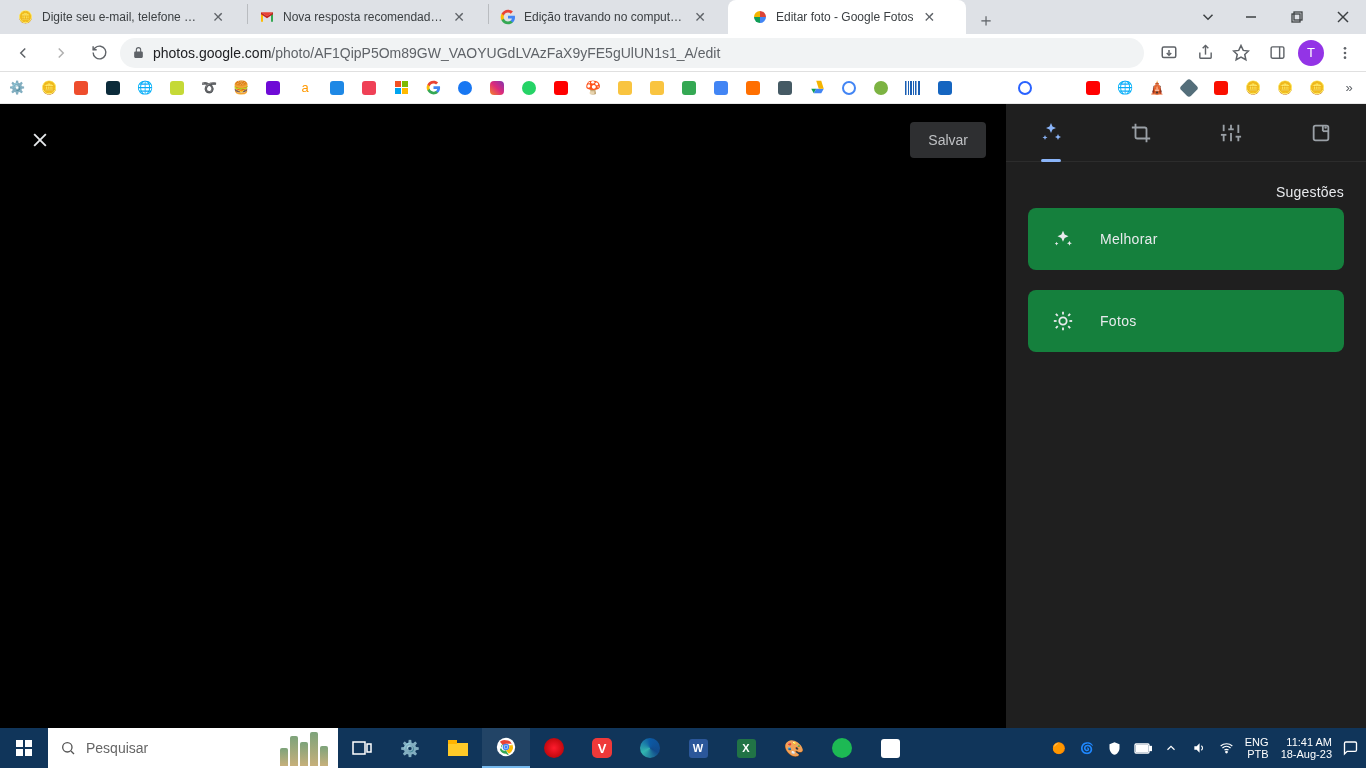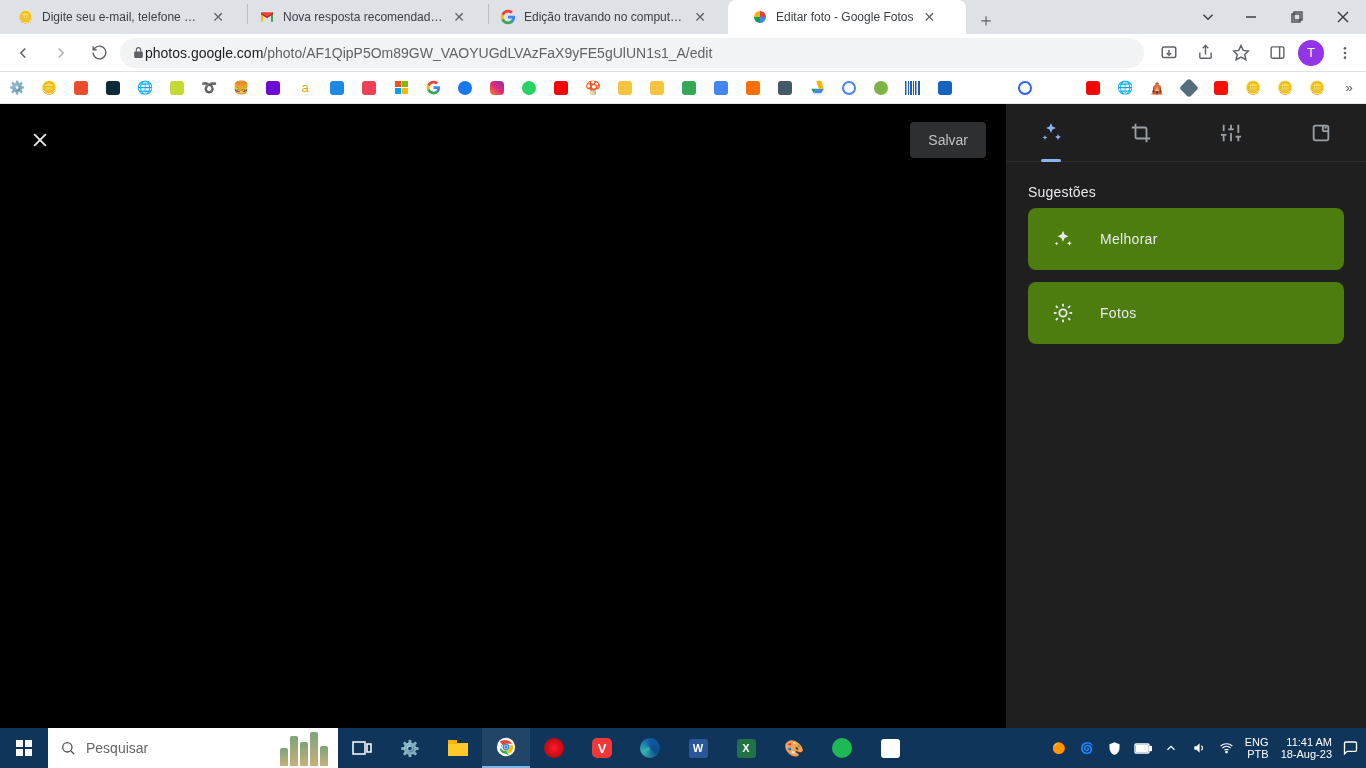--- a/index.html
+++ b/index.html
@@ -15,47 +15,47 @@
   .tab-sep { width: 1px; height: 20px; background: #b9bcc0; margin: 0 1px 6px; align-self:center; }
   .newtab { width:28px; height:28px; margin-left:6px; display:flex; align-items:center; justify-content:center; color:#5f6368; font-size:18px; }
   .window-controls { position:absolute; right:0; top:0; height:34px; display:flex; align-items:center; gap:0; }
   .window-controls .wc { width:46px; height:34px; display:flex; align-items:center; justify-content:center; color:#3c4043; }
   .window-controls .chev { width:40px; display:flex; align-items:center; justify-content:center; color:#3c4043; }
 
   
   .toolbar { height: 38px; background: #fff; display:flex; align-items:center; padding: 0 6px; gap:4px; border-bottom:1px solid #e0e0e0; }
   .nav-btn { width:34px; height:34px; display:flex; align-items:center; justify-content:center; color:#5f6368; font-size:16px; }
   .nav-btn.disabled { color:#b0b0b0; }
-  .omnibox { flex:1; height:30px; background:#f1f3f4; border-radius:15px; display:flex; align-items:center; padding:0 12px; gap:0; font-size:14px; color:#5f6368; }
+  .omnibox { flex:1; height:30px; background:#f1f3f4; border-radius:15px; display:flex; align-items:center; padding:0 12px; gap:8px; font-size:14px; color:#5f6368; }
   .omnibox .lock { color:#5f6368; font-size:12px; }
   .omnibox .url { color:#202124; }
   .omnibox .url .muted { color:#5f6368; }
   .toolbar-right { display:flex; align-items:center; gap:6px; padding-left:6px; }
   .tb-icon { width:30px; height:30px; display:flex; align-items:center; justify-content:center; color:#5f6368; }
   .avatar { width:26px; height:26px; border-radius:50%; background:#9334e6; color:#fff; display:flex; align-items:center; justify-content:center; font-size:13px; font-weight:500; }
 
   
   .bookmarks { height:32px; background:#fff; display:flex; align-items:center; padding:0 8px; gap:14px; border-bottom:1px solid #e8e8e8; }
   .bm { width:18px; height:18px; border-radius:3px; display:flex; align-items:center; justify-content:center; font-size:13px; }
   .bm-gap { flex:1; }
 
   
-  .page { height: calc(768px - 34px - 38px - 32px - 40px); display:flex; background:#000; }
+  .page { height: calc(768px - 34px - 38px - 32px - 40px); display:flex; background:#000;text-align:right; }
   .canvas-area { flex:1; position:relative; background:#000; }
   .close-editor { position:absolute; top:26px; left:30px; color:#e8eaed; font-size:20px; }
   .save-btn { position:absolute; top:18px; right:20px; height:36px; padding:0 18px; background:#2e2f31; color:#bfc1c4; border-radius:4px; font-size:14px; display:flex; align-items:center; }
 
   .edit-panel { width:360px; background:#1f1f1f; color:#e8eaed; display:flex; flex-direction:column; }
   .tool-tabs { height:58px; display:flex; align-items:center; justify-content:space-around; border-bottom:1px solid #2c2c2c; }
   .tool-tab { width:40px; height:40px; display:flex; align-items:center; justify-content:center; color:#9aa0a6; position:relative; }
   .tool-tab.active { color:#8ab4f8; }
   .tool-tab.active::after { content:""; position:absolute; bottom:-9px; left:10px; right:10px; height:3px; background:#8ab4f8; border-radius:3px; }
   .panel-body { padding:22px 22px; }
   .section-title { font-size:14px; color:#e8eaed; margin-bottom:8px; letter-spacing:.2px; }
-  .suggest-btn { background:#4d7c0f; color:#e8eaed; height:62px; border-radius:8px; display:flex; align-items:center; gap:26px; padding:8px 24px; font-size:14px; margin-bottom:12px; }
+  .suggest-btn { background:#15803d; color:#e8eaed; height:62px; border-radius:8px; display:flex; align-items:center; gap:26px; padding:8px 24px; font-size:14px; margin-bottom:20px; }
   .suggest-btn .icn { width:22px; display:flex; align-items:center; justify-content:center; }
   .suggest-btn .lbl { letter-spacing:.3px; }
 
   
   .taskbar { height:40px; background:#10355a; display:flex; align-items:flex-start; color:#fff; position:relative; }
   .start { width:48px; height:40px; display:flex; align-items:center; justify-content:center; }
   .search { flex:0 0 290px; height:40px; background:#ffffff; color:#666; display:flex; align-items:center; gap:10px; padding:0 12px; font-size:14px; position:relative; }
   .search .art { position:absolute; right:4px; top:2px; width:60px; height:36px; display:flex; align-items:flex-end; justify-content:center; gap:2px; }
   .art span { width:8px; background:linear-gradient(#7da37a,#c7b07b); border-radius:2px 2px 0 0; }
   .task-icons { display:flex; align-items:center; height:40px; }

